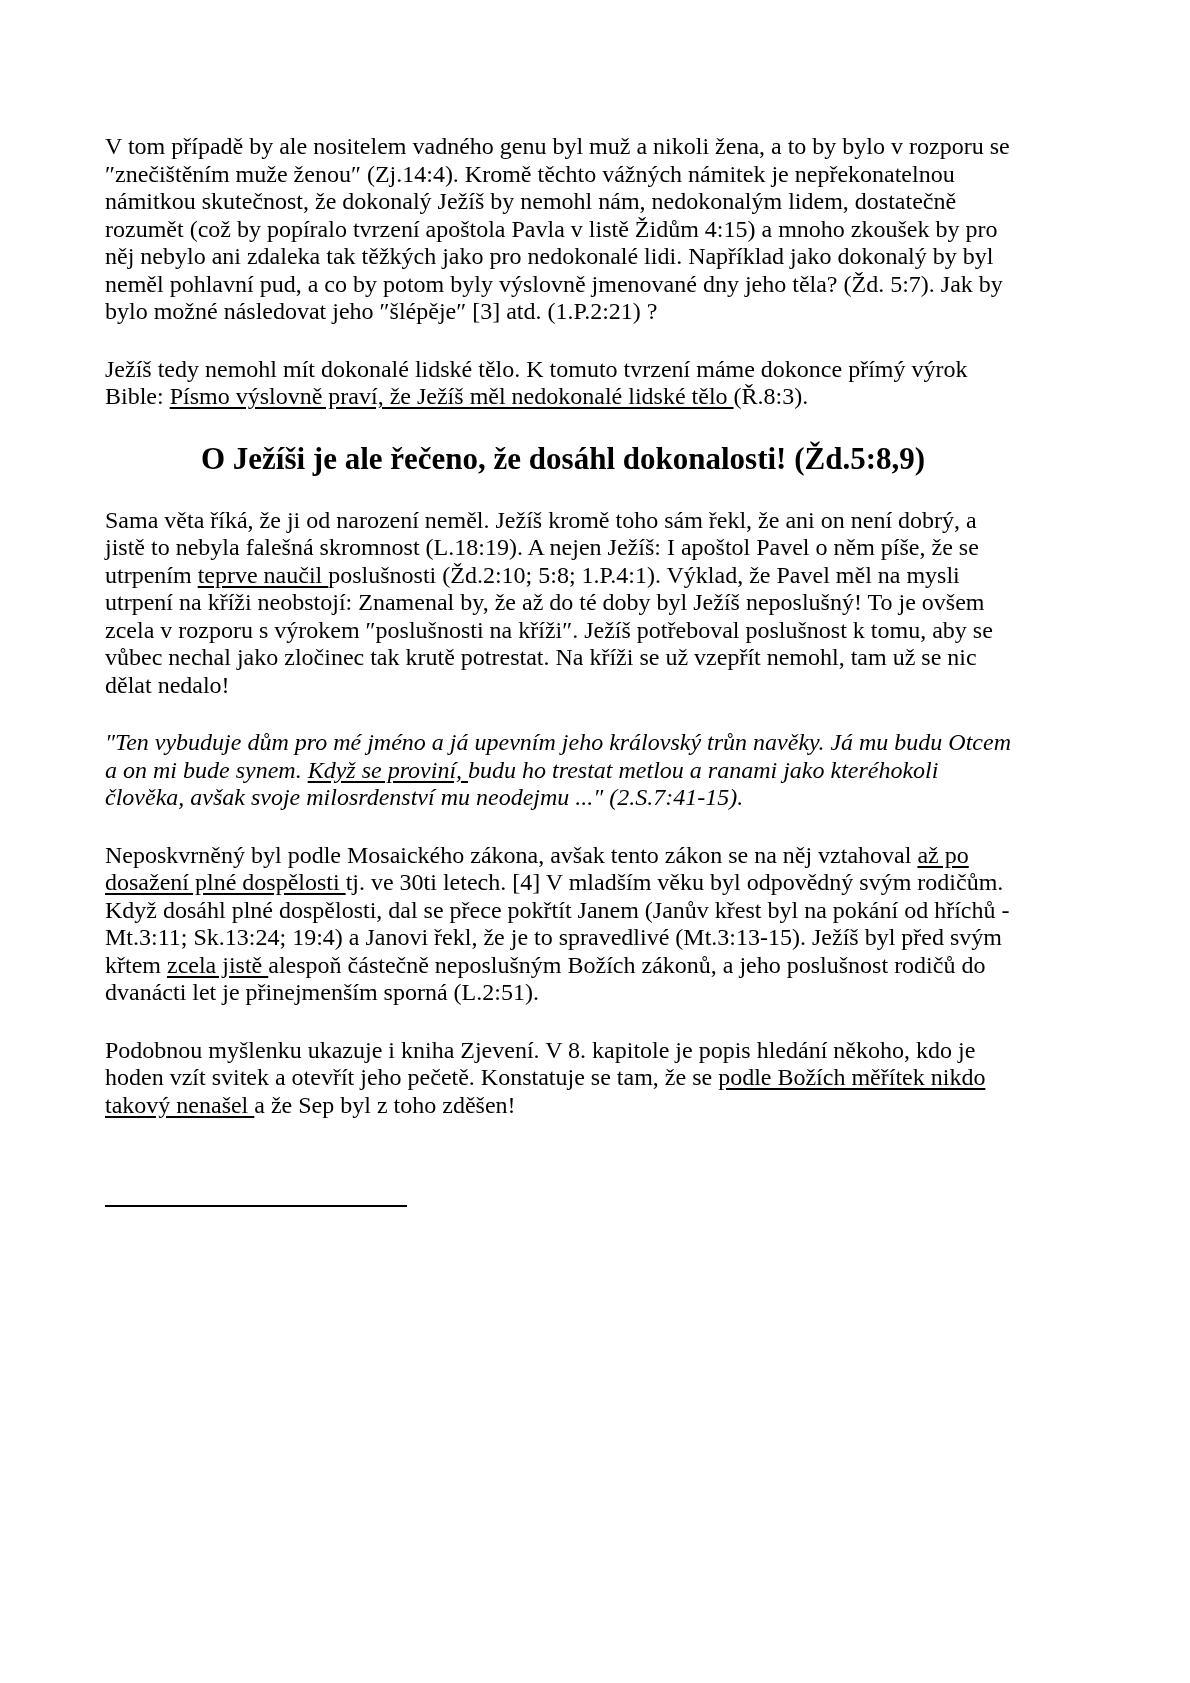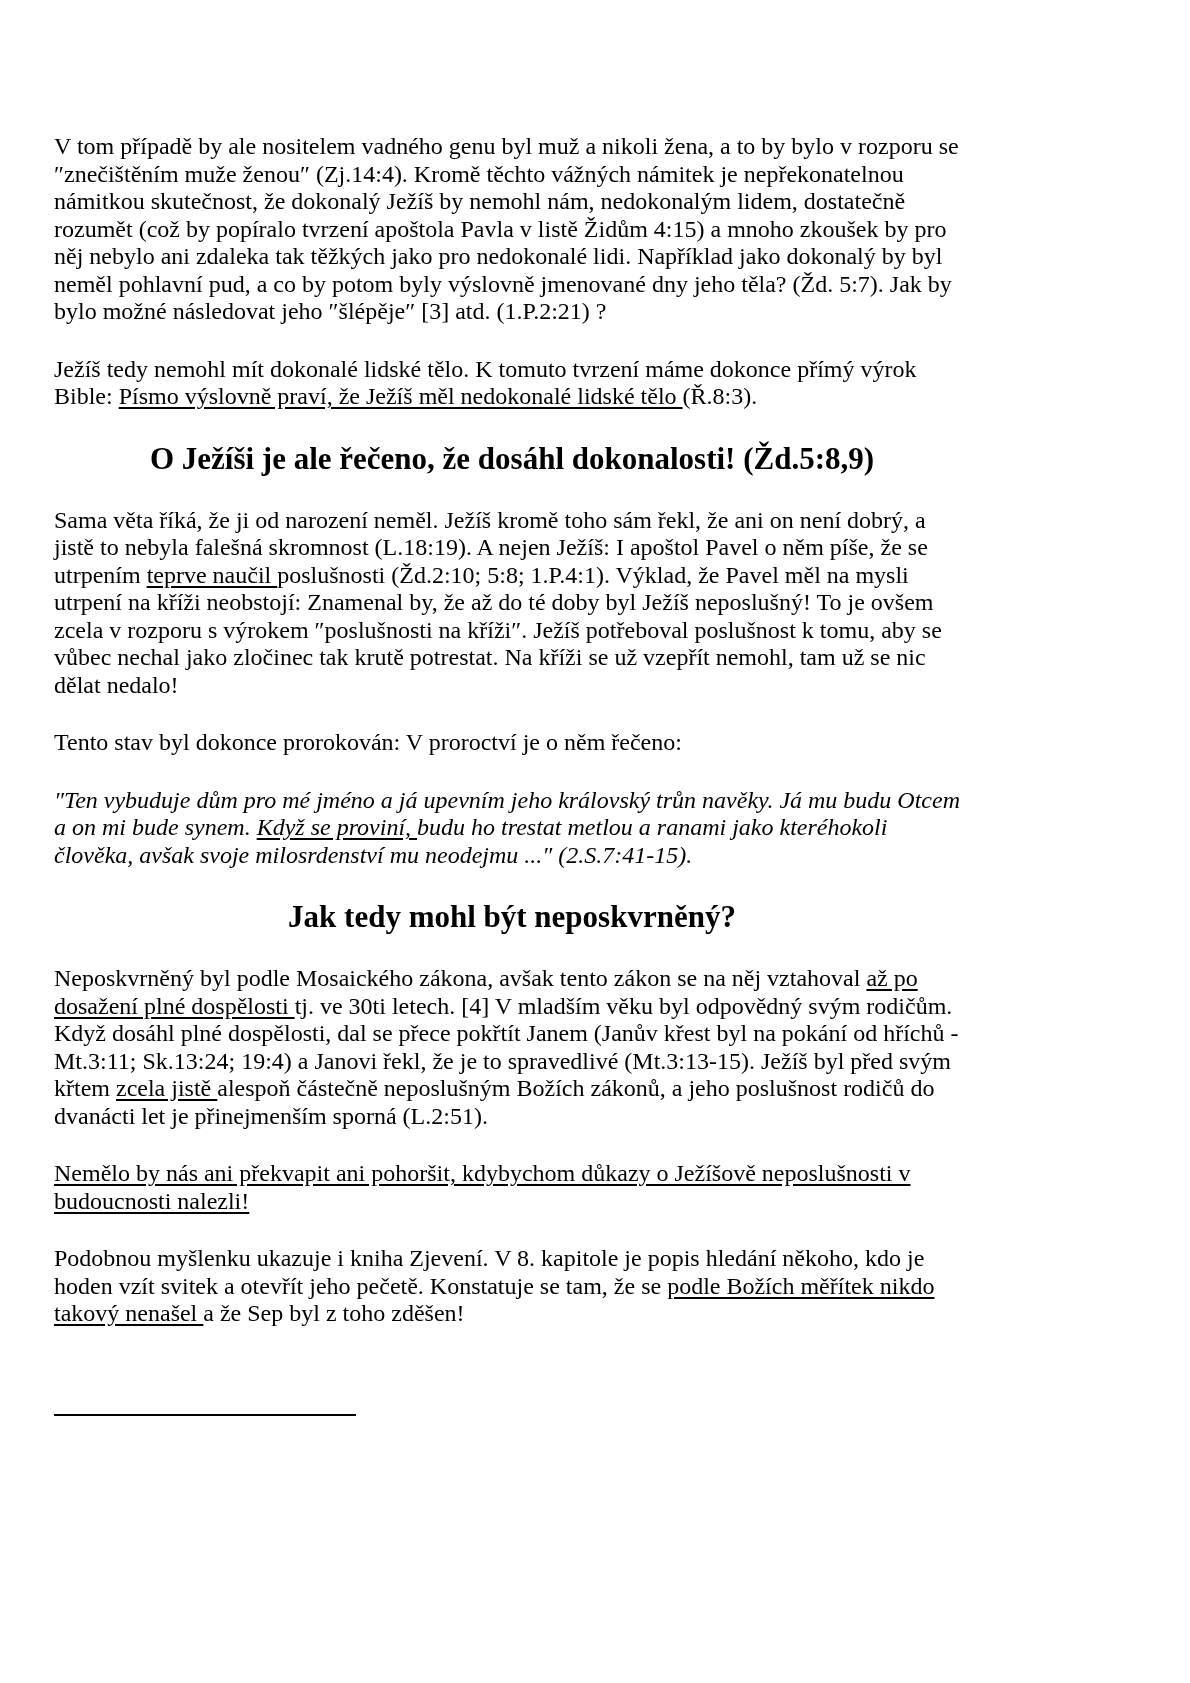--- a/index.html
+++ b/index.html
@@ -7,21 +7,21 @@
     padding: 0;
     background: #ffffff;
   }
   .page {
     position: relative;
     width: 1190px;
     height: 1683px;
     box-sizing: border-box;
     background: #ffffff;
     color: #000000;
-    padding: 133px 140px 0 54px;
+    padding: 133px 140px 0 105px;
     overflow: hidden;
     font-family: "Liberation Serif", "DejaVu Serif", serif;
   }
   .doc-body {
     width: 916px;
   }
   p.para {
     margin: 0 0 30px 0;
     font-size: 24px;
     line-height: 27.5px;
@@ -52,21 +52,18 @@
 </style>
 </head>
 <body>
 
 <div class="page">
   <div class="doc-body">
       <p class="para"><span>V tom případě by ale nositelem vadného genu byl muž a nikoli žena, a to by bylo v rozporu se ″znečištěním muže ženou″ (Zj.14:4). Kromě těchto vážných námitek je nepřekonatelnou námitkou skutečnost, že dokonalý Ježíš by nemohl nám, nedokonalým lidem, dostatečně rozumět (což by popíralo tvrzení apoštola Pavla v listě Židům 4:15) a mnoho zkoušek by pro něj nebylo ani zdaleka tak těžkých jako pro nedokonalé lidi. Například jako dokonalý by byl neměl pohlavní pud, a co by potom byly výslovně jmenované dny jeho těla? (Žd. 5:7). Jak by bylo možné následovat jeho ″šlépěje″ [3] atd. (1.P.2:21) ?</span></p>
       <p class="para"><span>Ježíš tedy nemohl mít dokonalé lidské tělo. K tomuto tvrzení máme dokonce přímý výrok Bible: </span><span class="u">Písmo výslovně praví, že Ježíš měl nedokonalé lidské tělo </span><span>(Ř.8:3).</span></p>
       <h2 class="heading"><span>O Ježíši je ale řečeno, že dosáhl dokonalosti! (Žd.5:8,9)</span></h2>
       <p class="para"><span>Sama věta říká, že ji od narození neměl. Ježíš kromě toho sám řekl, že ani on není dobrý, a jistě to nebyla falešná skromnost (L.18:19). A nejen Ježíš: I apoštol Pavel o něm píše, že se utrpením </span><span class="u">teprve naučil </span><span>poslušnosti (Žd.2:10; 5:8; 1.P.4:1). Výklad, že Pavel měl na mysli utrpení na kříži neobstojí: Znamenal by, že až do té doby byl Ježíš neposlušný! To je ovšem zcela v rozporu s výrokem ″poslušnosti na kříži″. Ježíš potřeboval poslušnost k tomu, aby se vůbec nechal jako zločinec tak krutě potrestat. Na kříži se už vzepřít nemohl, tam už se nic dělat nedalo!</span></p>
-      <p class="para"><span>Tento stav byl dokonce prorokován: V proroctví je o něm řečeno:</span></p>
       <p class="para italic"><span>″Ten vybuduje dům pro mé jméno a já upevním jeho královský trůn navěky. Já mu budu Otcem a on mi bude synem. </span><span class="u">Když se proviní, </span><span>budu ho trestat metlou a ranami jako kteréhokoli člověka, avšak svoje milosrdenství mu neodejmu ...″ (2.S.7:41-15).</span></p>
-      <h2 class="heading"><span>Jak tedy mohl být neposkvrněný?</span></h2>
       <p class="para"><span>Neposkvrněný byl podle Mosaického zákona, avšak tento zákon se na něj vztahoval </span><span class="u">až po dosažení plné dospělosti </span><span>tj. ve 30ti letech. [4] V mladším věku byl odpovědný svým rodičům. Když dosáhl plné dospělosti, dal se přece pokřtít Janem (Janův křest byl na pokání od hříchů - Mt.3:11; Sk.13:24; 19:4) a Janovi řekl, že je to spravedlivé (Mt.3:13-15). Ježíš byl před svým křtem </span><span class="u">zcela jistě </span><span>alespoň částečně neposlušným Božích zákonů, a jeho poslušnost rodičů do dvanácti let je přinejmenším sporná (L.2:51).</span></p>
-      <p class="para"><span class="u">Nemělo by nás ani překvapit ani pohoršit, kdybychom důkazy o Ježíšově neposlušnosti v budoucnosti nalezli!</span></p>
       <p class="para"><span>Podobnou myšlenku ukazuje i kniha Zjevení. V 8. kapitole je popis hledání někoho, kdo je hoden vzít svitek a otevřít jeho pečetě. Konstatuje se tam, že se </span><span class="u">podle Božích měřítek nikdo takový nenašel </span><span>a že Sep byl z toho zděšen!</span></p>
       <div class="footnote-rule"></div>
     </div>
 </div>
 
 </body></html>

